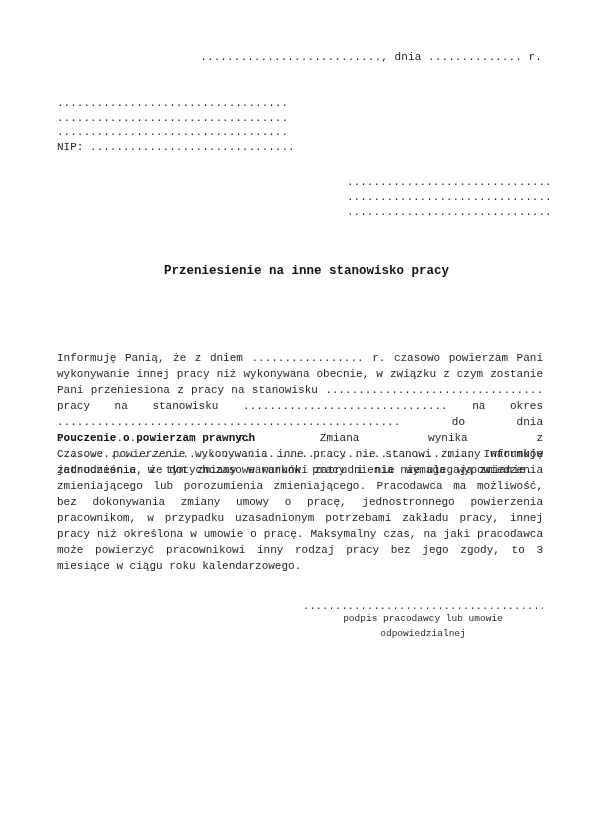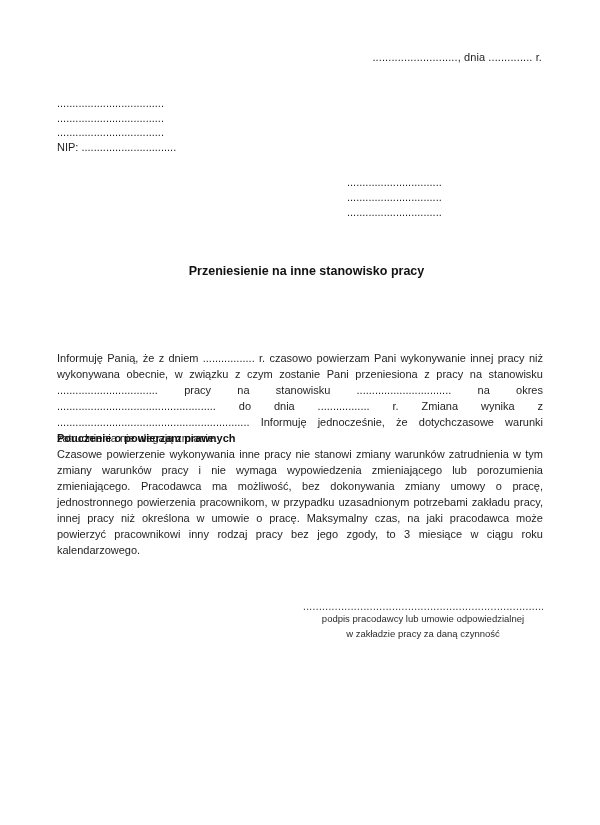--- a/index.html
+++ b/index.html
@@ -9,20 +9,21 @@
     height: 825px;
     position: relative;
     font-family: "Liberation Sans", "DejaVu Sans", sans-serif;
     color: #1f1f1f;
     overflow: hidden;
   }
   .page {
     position: absolute;
     inset: 0;
     background: #ffffff;
+    font-family: Liberation Mono, monospace;
   }
   .date-line {
     position: absolute;
     top: 51px;
     right: 58px;
     font-size: 11px;
     letter-spacing: 0.1px;
     white-space: nowrap;
   }
   .sender-block {
@@ -122,16 +123,15 @@
   <p class="intro-paragraph">Informuję Panią, że z dniem ................. r. czasowo powierzam Pani wykonywanie innej pracy niż wykonywana obecnie, w związku z czym zostanie Pani przeniesiona z pracy na stanowisku ................................. pracy na stanowisku ............................... na okres .................................................... do dnia ................. r. Zmiana wynika z ............................................................... Informuję jednocześnie, że dotychczasowe warunki zatrudnienia nie ulegają zmianie.</p>
 
   <div class="legal-section">
     <div class="legal-heading">Pouczenie o powierzam prawnych</div>
     <div class="legal-body">Czasowe powierzenie wykonywania inne pracy nie stanowi zmiany warunków zatrudnienia w tym zmiany warunków pracy i nie wymaga wypowiedzenia zmieniającego lub porozumienia zmieniającego. Pracodawca ma możliwość, bez dokonywania zmiany umowy o pracę, jednostronnego powierzenia pracownikom, w przypadku uzasadnionym potrzebami zakładu pracy, innej pracy niż określona w umowie o pracę. Maksymalny czas, na jaki pracodawca może powierzyć pracownikowi inny rodzaj pracy bez jego zgody, to 3 miesiące w ciągu roku kalendarzowego.</div>
   </div>
 
   <div class="signature-block">
     <div class="signature-line">.................................................................................</div>
     <div class="signature-caption">podpis pracodawcy lub umowie odpowiedzialnej</div>
-    <div class="signature-caption">w zakładzie pracy za daną czynność</div>
   </div>
 
 </div>
 
 </body></html>

